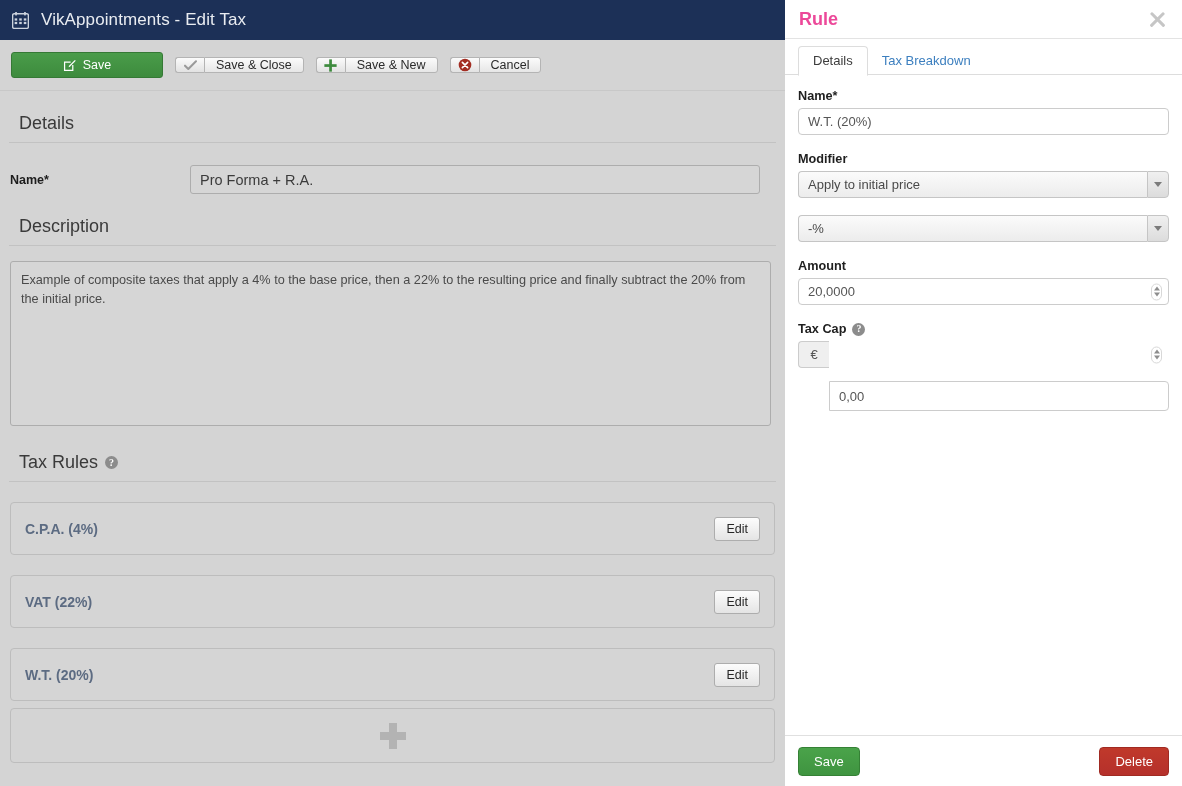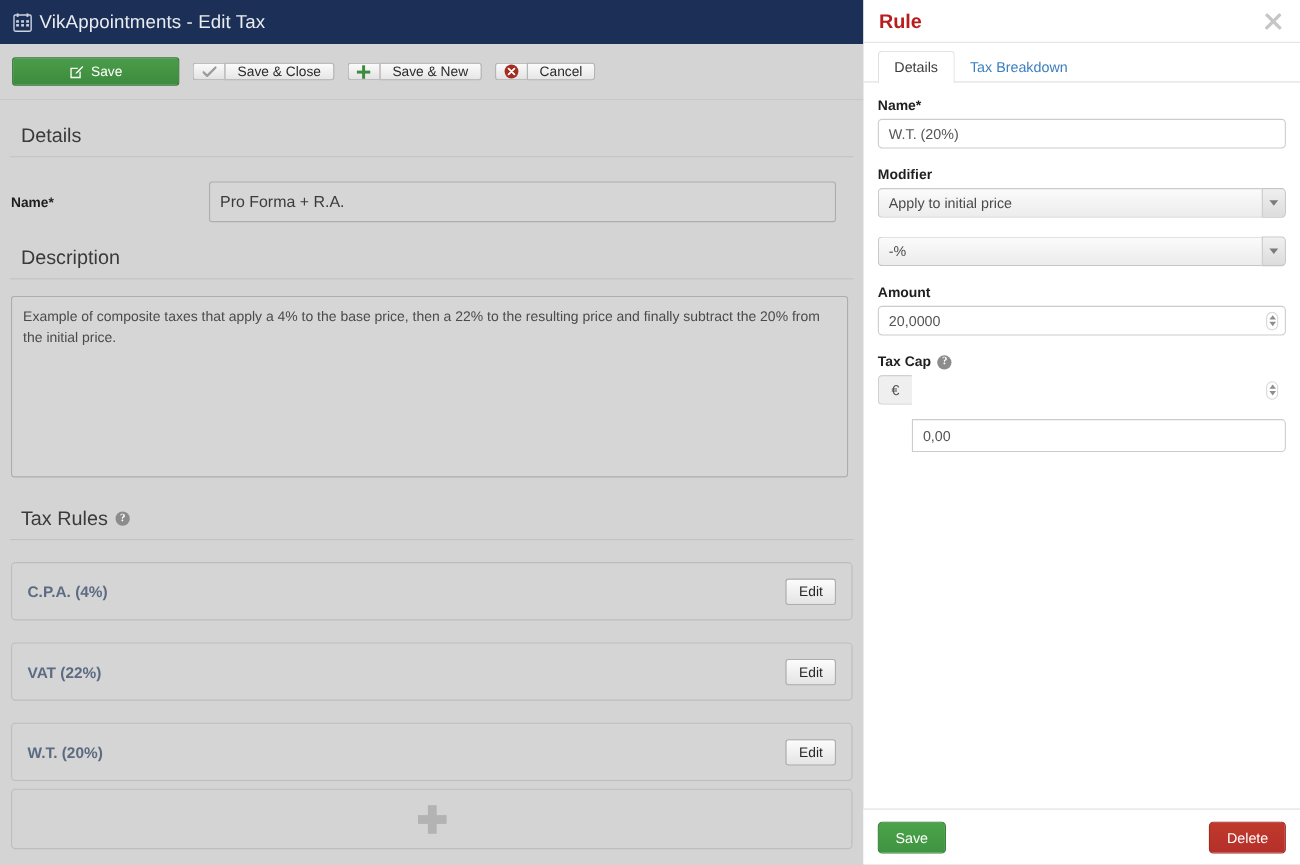--- a/index.html
+++ b/index.html
@@ -17,21 +17,21 @@
     width: 785px; height: 786px;
     background: #d4d4d4;
     position: relative;
     overflow: hidden;
   }
   .titlebar {
     height: 40px;
     background: #1c3057;
     display: flex; align-items: center;
     padding: 0 12px;
-    gap: 7px;
+    gap: 12px;
   }
   .cal-icon { width: 17px; height: 17px; display: block; }
   .titlebar-text {
     color: #e9ecf1;
     font-size: 17px;
     letter-spacing: .1px;
   }
 
   .toolbar {
     height: 51px;
@@ -91,21 +91,21 @@
   .field-row {
     display: flex; align-items: center;
     padding: 22px 0 0 0;
     margin: 0 10px;
   }
   .field-label {
     font-size: 12.5px; font-weight: bold; color: #1d1d1d;
     width: 180px;
   }
   .txt-input {
-    height: 37px;
+    height: 29px;
     width: 570px;
     background: rgba(255,255,255,0.06);
     border: 1px solid #adadad;
     border-radius: 3px;
     font-size: 14.5px;
     color: #3b3b3b;
     padding: 0 9px;
     font-family: "Liberation Sans", sans-serif;
     outline: none;
   }
@@ -170,21 +170,21 @@
     background: #ffffff;
     position: relative;
     display: flex; flex-direction: column;
   }
   .rp-header {
     height: 39px;
     display: flex; align-items: center; justify-content: space-between;
     padding: 0 14px 0 14px;
     border-bottom: 1px solid #e3e3e3;
   }
-  .rp-title { font-size: 18px; font-weight: bold; color: #b91c1c; }
+  .rp-title { font-size: 18px; font-weight: bold; color: #ec4899; }
   .rp-close {
     width: 22px; height: 22px;
     position: relative; cursor: pointer;
   }
   .rp-close::before, .rp-close::after {
     content: ""; position: absolute;
     left: 2px; top: 9.5px;
     width: 19px; height: 3.4px;
     background: #c6c6c6; border-radius: 1px;
   }

